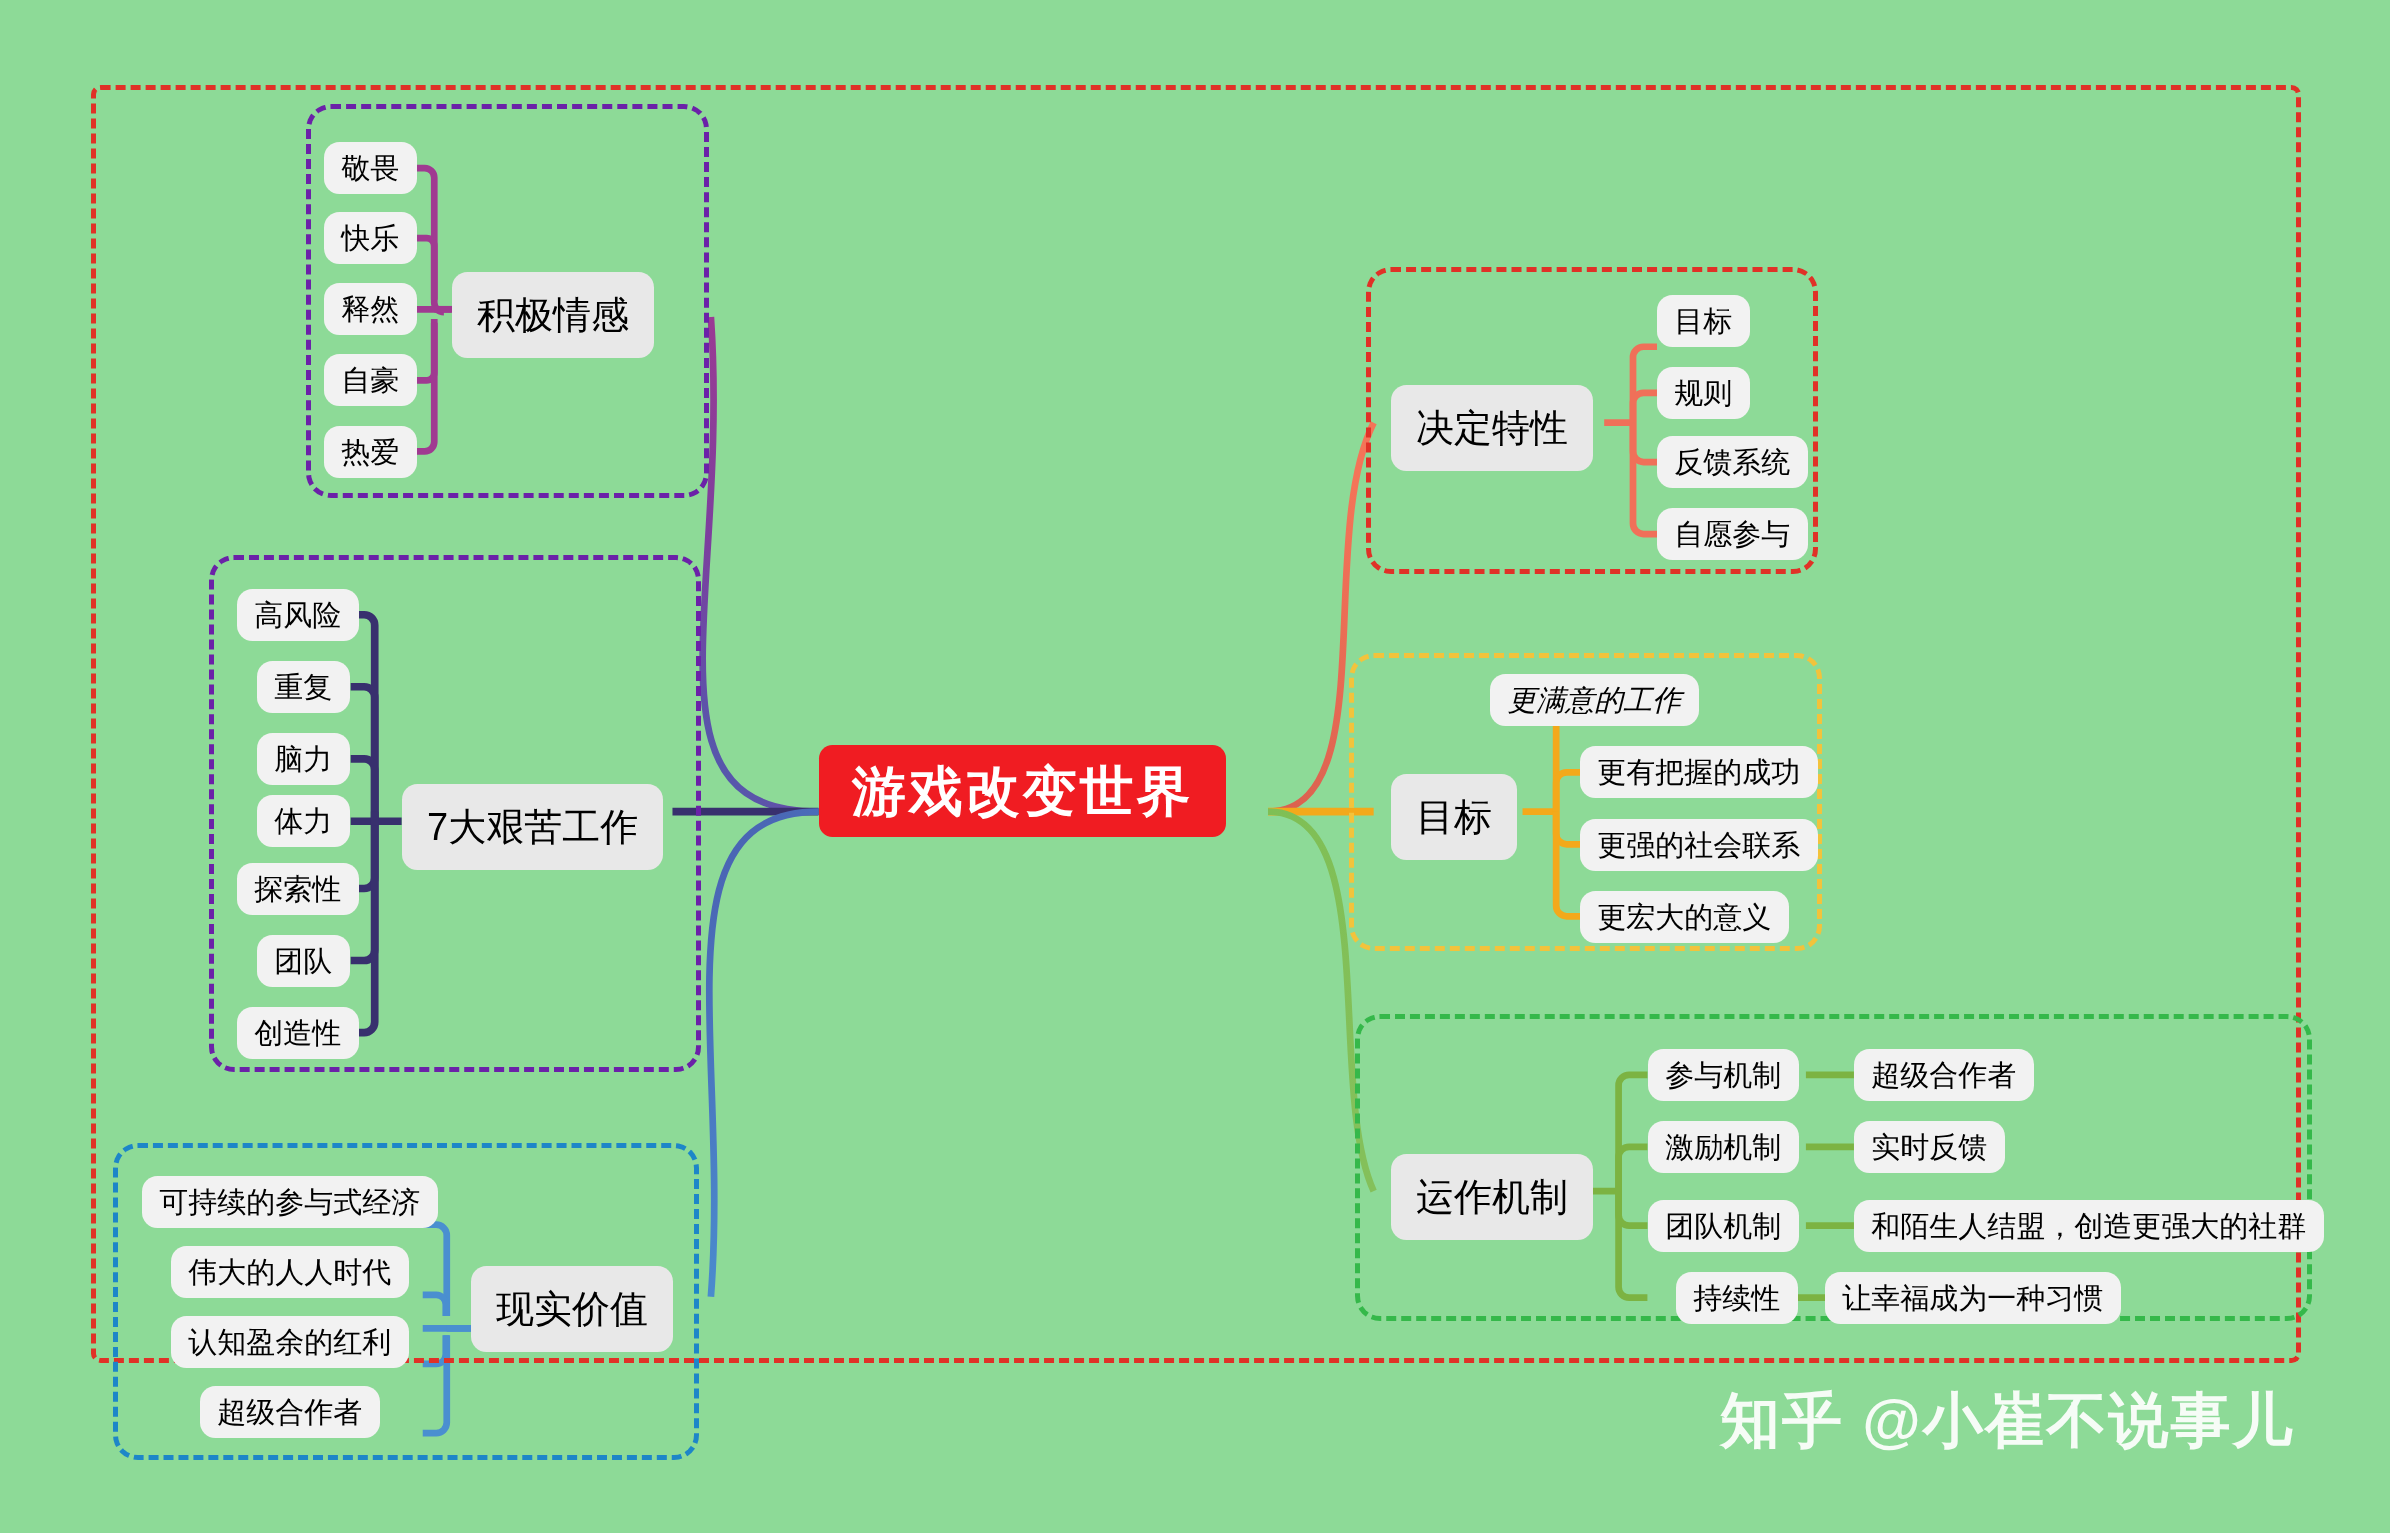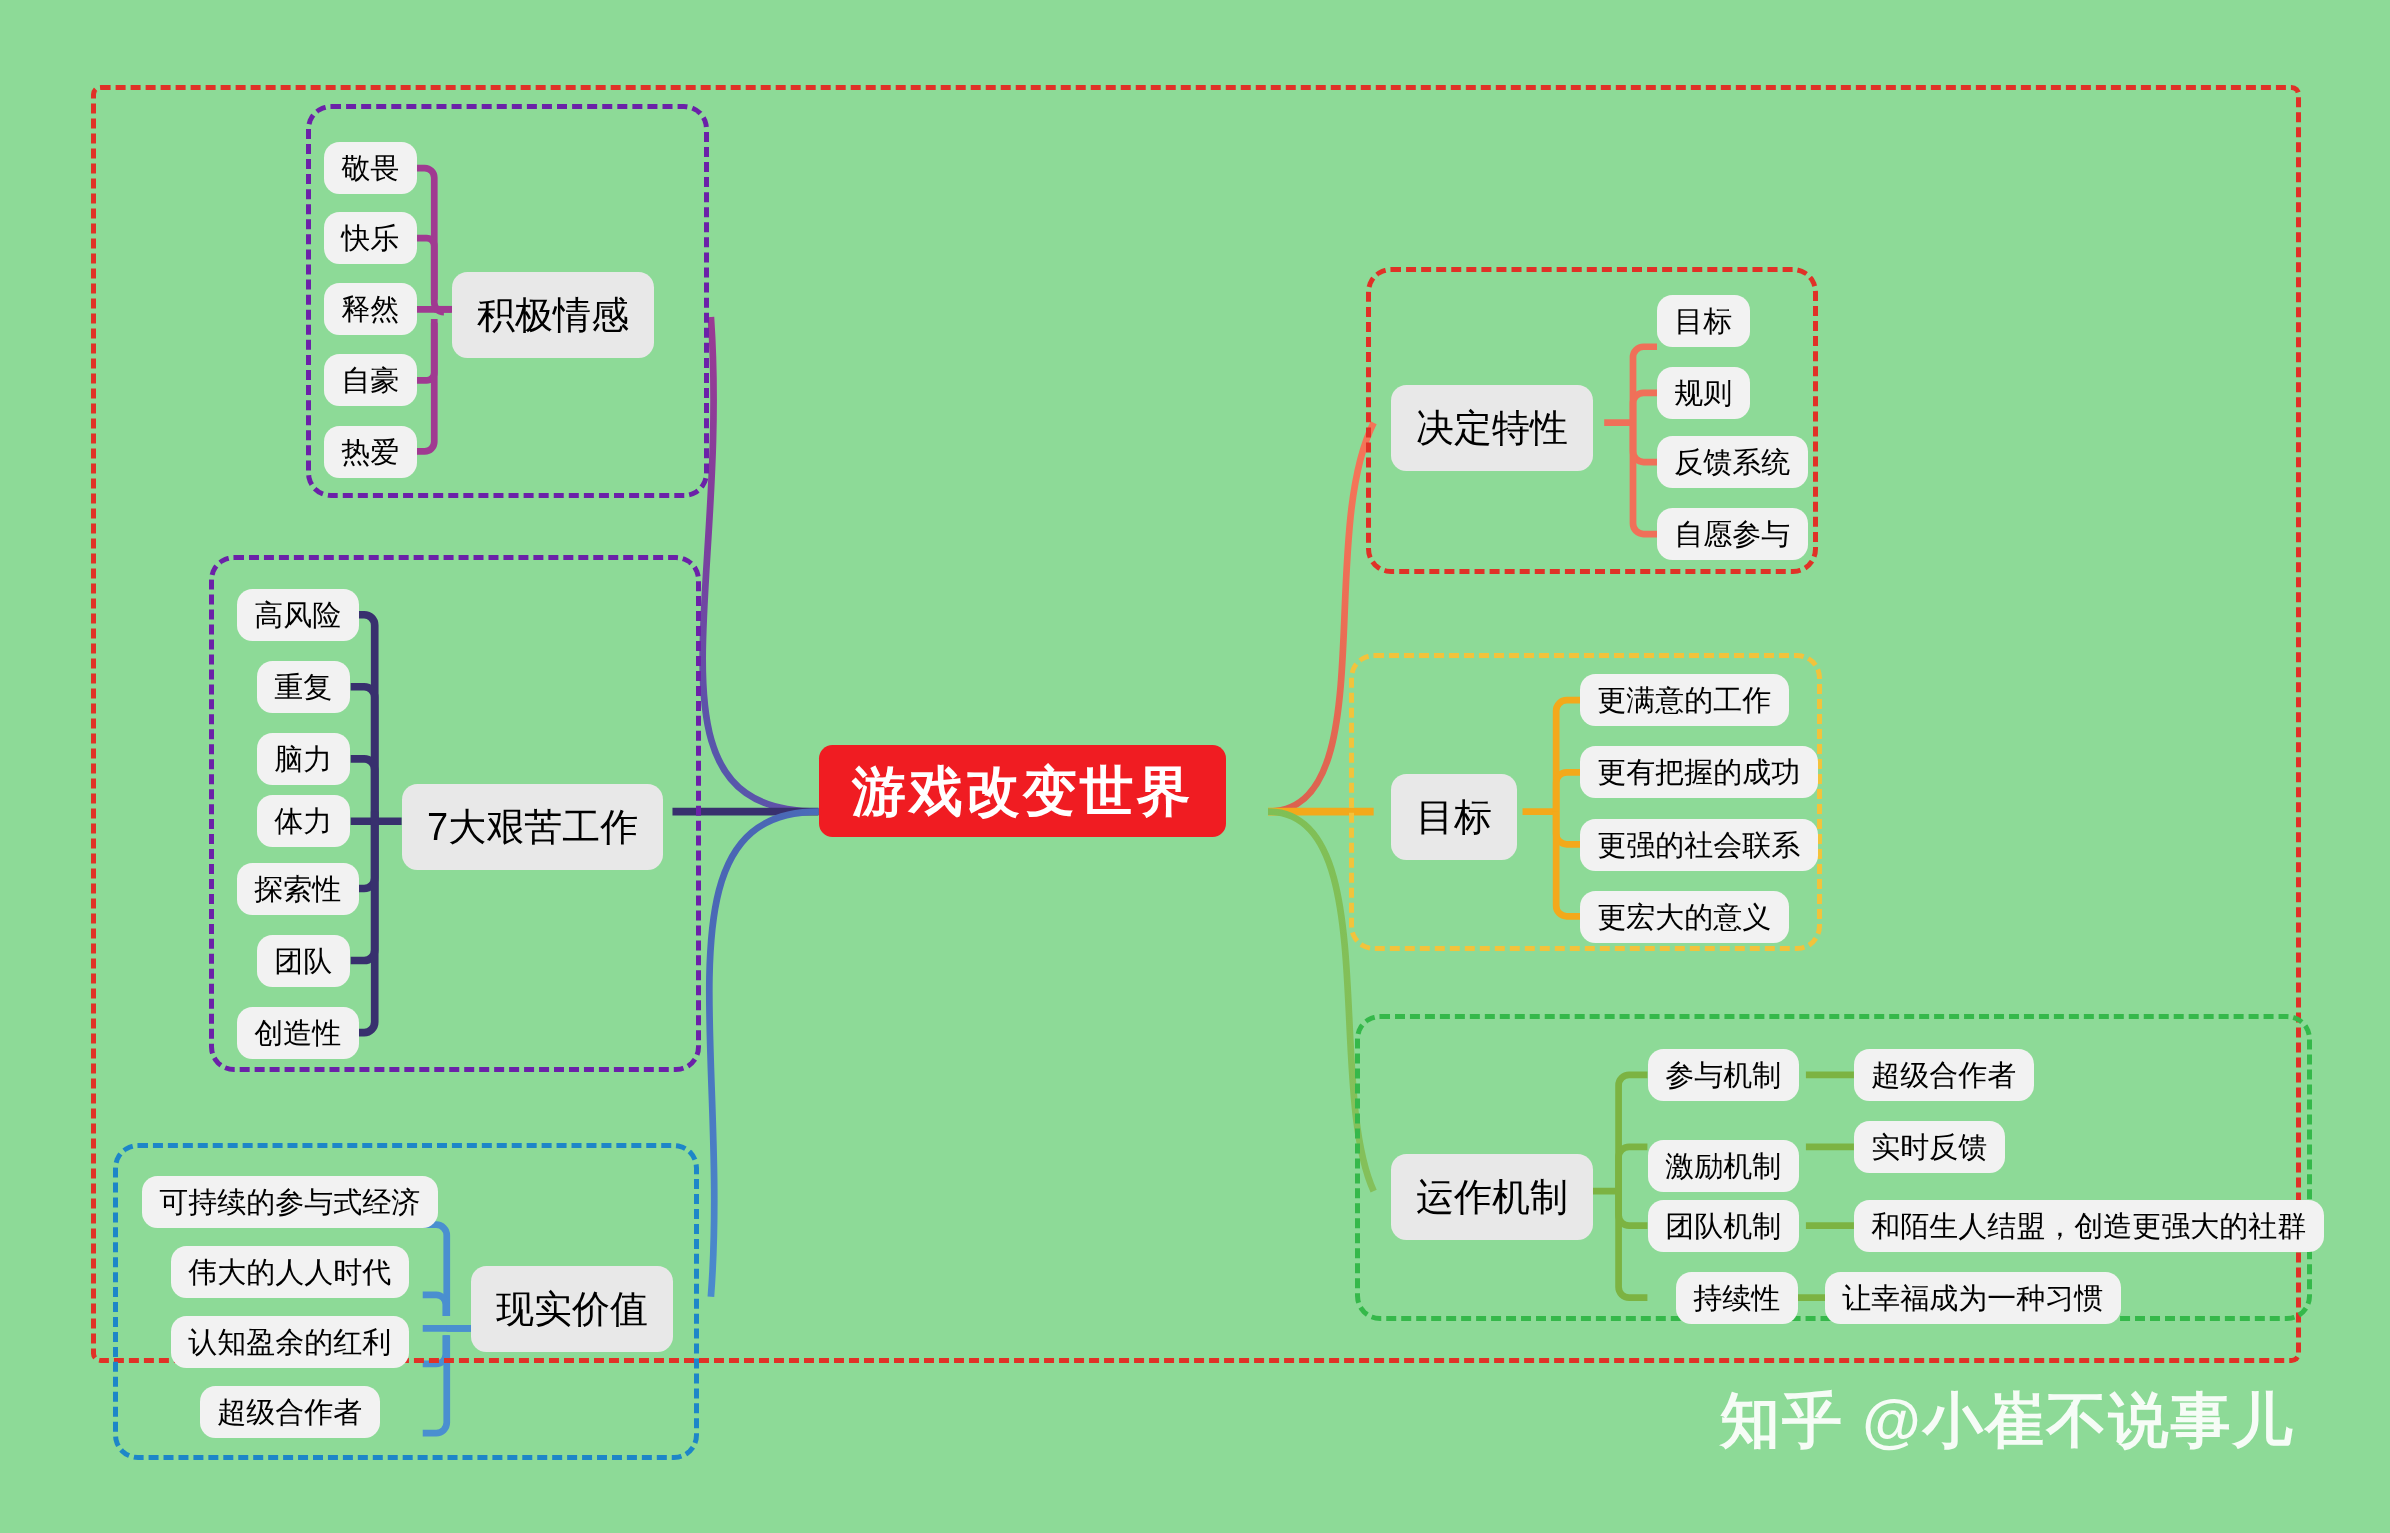--- a/index.html
+++ b/index.html
@@ -203,31 +203,31 @@
 
   <div class="node branch" style="left:1391px; top:385px;">决定特性</div>
   <div class="node leaf" style="left:1657px; top:295px;">目标</div>
   <div class="node leaf" style="left:1657px; top:367px;">规则</div>
   <div class="node leaf" style="left:1657px; top:436px;">反馈系统</div>
   <div class="node leaf" style="left:1657px; top:508px;">自愿参与</div>
 
   <div class="grp" style="left:1349px; top:653px; width:473px; height:298px; border-color:#f2c33c;"></div>
 
   <div class="node branch" style="left:1391px; top:774px;">目标</div>
-  <div class="node leaf" style="left:1580px; top:674px;">更满意的工作</div>
+  <div class="node leaf" style="left:1490px; top:674px;font-style:italic;">更满意的工作</div>
   <div class="node leaf" style="left:1580px; top:746px;">更有把握的成功</div>
   <div class="node leaf" style="left:1580px; top:819px;">更强的社会联系</div>
   <div class="node leaf" style="left:1580px; top:891px;">更宏大的意义</div>
 
   <div class="grp" style="left:1355px; top:1014px; width:957px; height:307px; border-color:#35b84a;"></div>
 
   <div class="node branch" style="left:1391px; top:1154px;">运作机制</div>
 
   <div class="node leaf" style="left:1648px; top:1049px;">参与机制</div>
-  <div class="node leaf" style="left:1648px; top:1121px;margin-top:19px;">激励机制</div>
+  <div class="node leaf" style="left:1648px; top:1121px;">激励机制</div>
   <div class="node leaf" style="left:1648px; top:1200px;">团队机制</div>
   <div class="node leaf" style="left:1676px; top:1272px;">持续性</div>
 
   <div class="node leaf" style="left:1854px; top:1049px;">超级合作者</div>
   <div class="node leaf" style="left:1854px; top:1121px;">实时反馈</div>
   <div class="node leaf" style="left:1854px; top:1200px;">和陌生人结盟，创造更强大的社群</div>
   <div class="node leaf" style="left:1825px; top:1272px;">让幸福成为一种习惯</div>
 
   <div class="watermark" style="left:1720px; top:1381px;">知乎 @小崔不说事儿</div>
 

